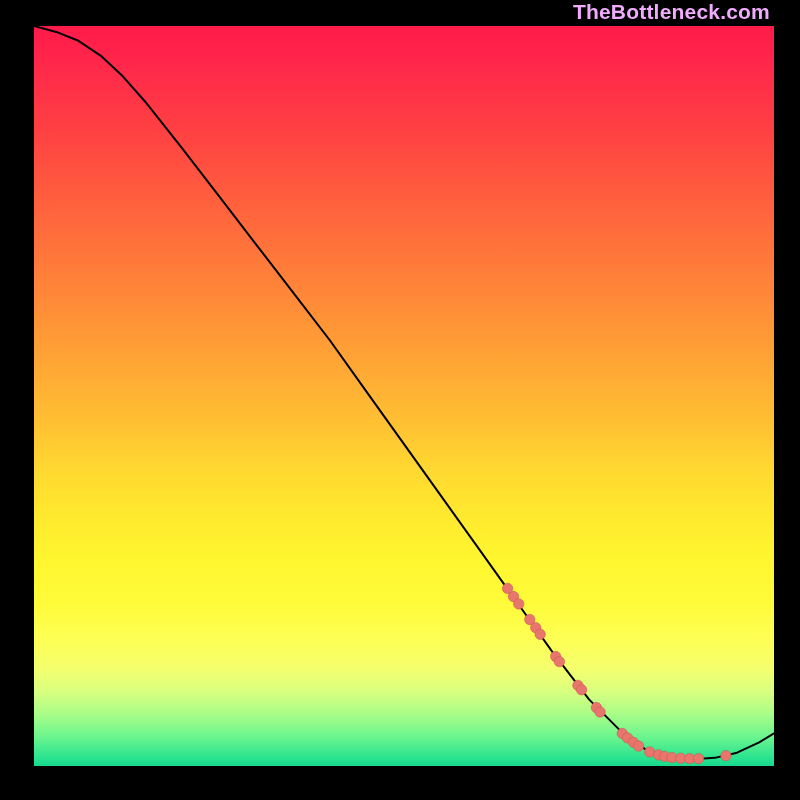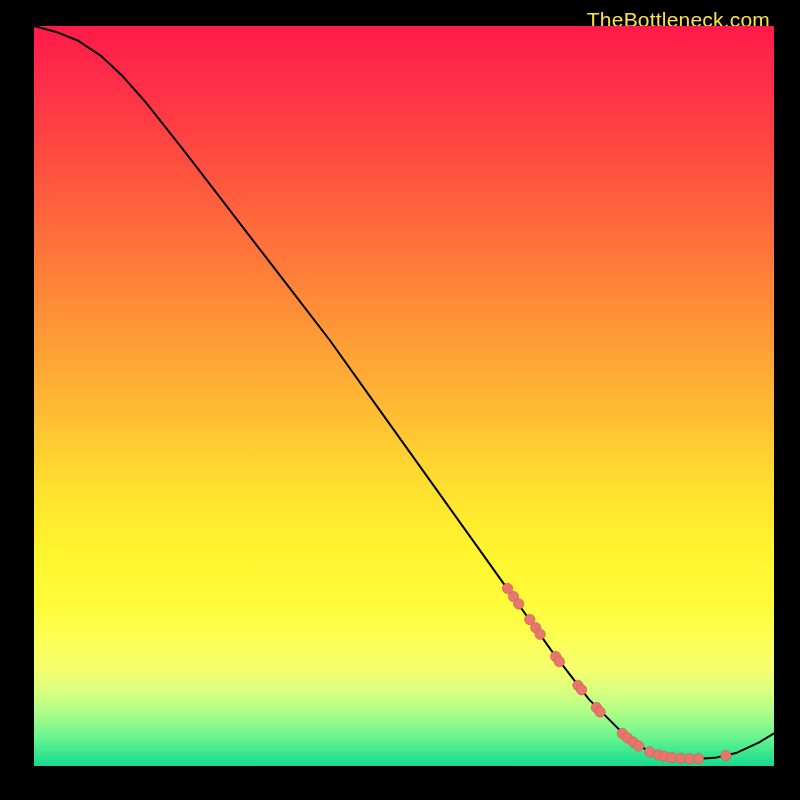--- a/index.html
+++ b/index.html
@@ -44,25 +44,25 @@
       #f4ff6f 87%,
       #d8ff80 90%,
       #a9fd88 93%,
       #6cf58e 96%,
       #28e28f 99%,
       #17d98e 100%
     );
   }
   .watermark {
     position: absolute;
-    top: 8px;
+    top: 0;
     right: 30px;
-    color: #fde047;
+    color: #f0abfc;
     font-size: 21px;
-    font-weight: 400;
+    font-weight: 700;
     letter-spacing: 0.2px;
     user-select: none;
   }
   svg.curve {
     position: absolute;
     inset: 0;
   }
 </style>
 </head>
 <body>

